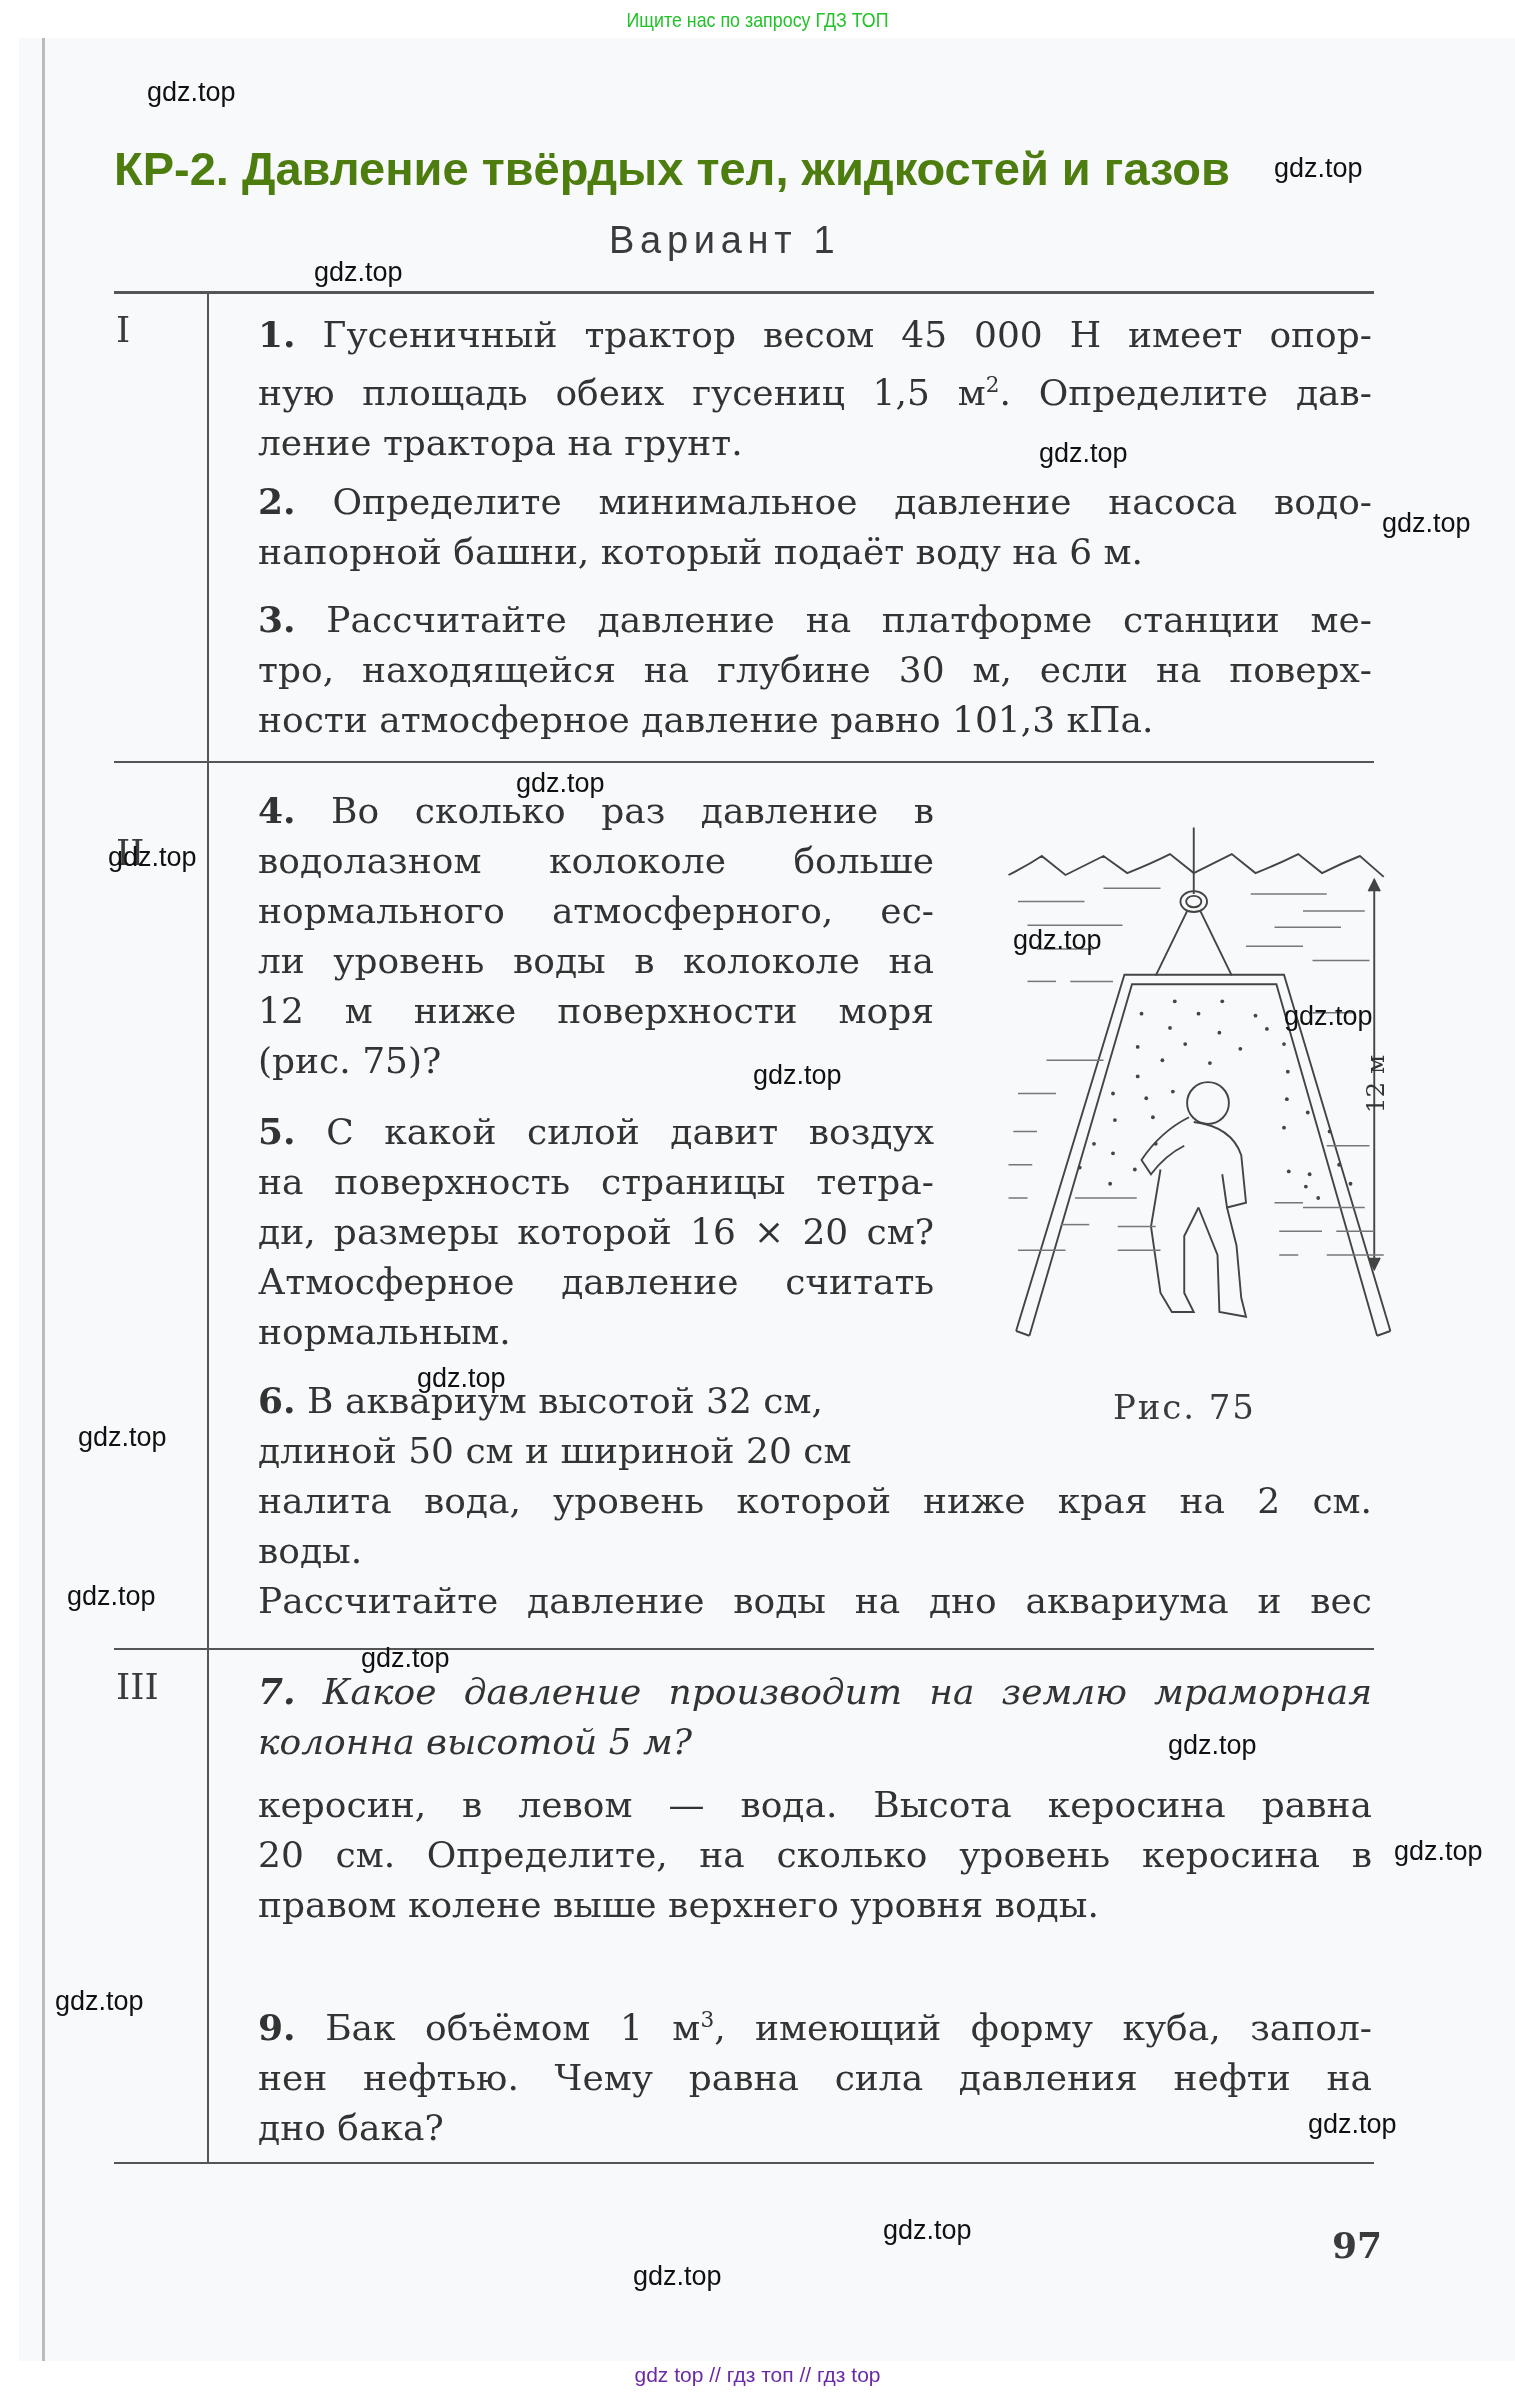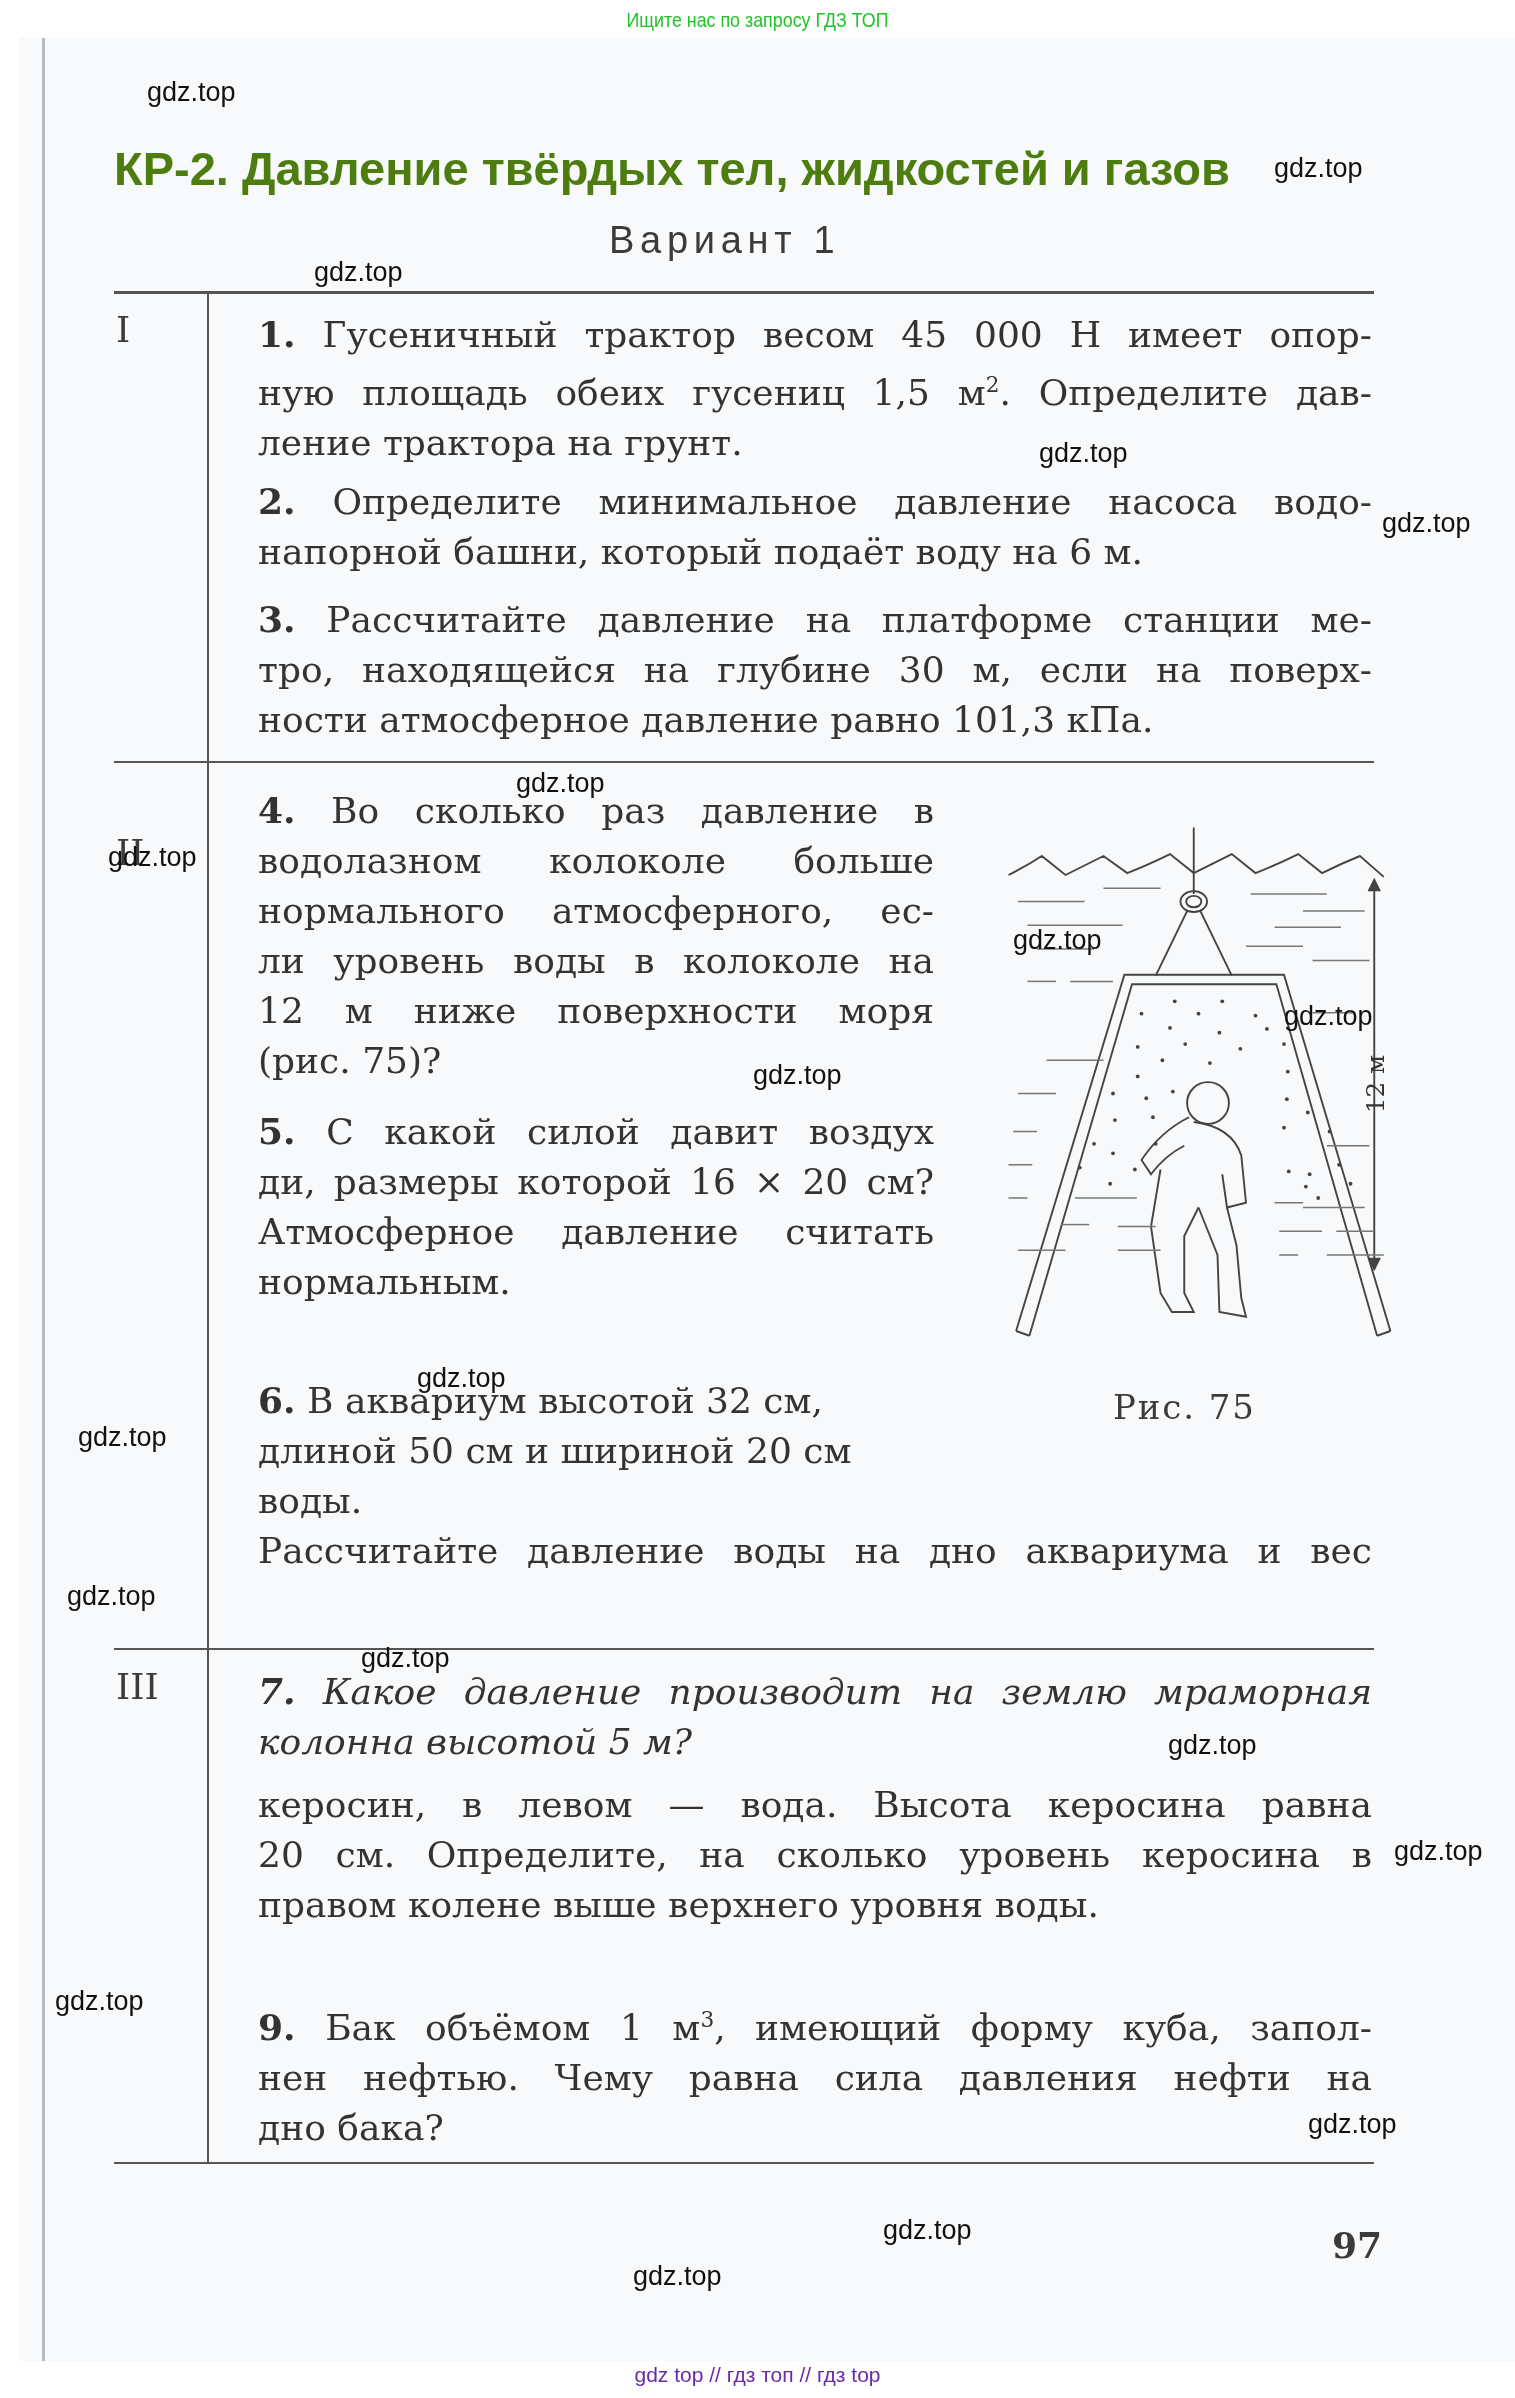--- a/index.html
+++ b/index.html
@@ -65,27 +65,29 @@
 <div class="q" style="left:242px; top:785px; width:692px;">
   <span class="line justify"><b>4.</b> <span>Во сколько раз давление в</span></span>
   <span class="line justify"><span>водолазном колоколе больше</span></span>
   <span class="line justify"><span>нормального атмосферного, ес-</span></span>
   <span class="line justify"><span>ли уровень воды в колоколе на</span></span>
   <span class="line justify"><span>12 м ниже поверхности моря</span></span>
   <span class="line"><span>(рис. 75)?</span></span>
 </div>
 <div class="q" style="left:242px; top:1106px; width:692px;">
   <span class="line justify"><b>5.</b> <span>С какой силой давит воздух</span></span>
+  <span class="line justify"><span>на поверхность страницы тетра-</span></span>
   <span class="line justify"><span>ди, размеры которой 16 × 20 см?</span></span>
   <span class="line justify"><span>Атмосферное давление считать</span></span>
   <span class="line"><span>нормальным.</span></span>
 </div>
 <div class="q" style="left:242px; top:1375px; width:1130px;">
   <span class="line" style="width:692px;"><b>6.</b> <span>В аквариум высотой 32 см,</span></span>
   <span class="line"><span>длиной 50 см и шириной 20 см</span></span>
+  <span class="line justify"><span>налита вода, уровень которой ниже края на 2 см.</span></span>
   <span class="line"><span>воды.</span></span>
   <span class="line justify"><span>Рассчитайте давление воды на дно аквариума и вес</span></span>
 </div>
 
 <svg class="figure" viewBox="0 0 440 620" xmlns="http://www.w3.org/2000/svg">
   <g stroke="#444" stroke-width="2" fill="none">
 
     <line x1="205" y1="0" x2="205" y2="70"></line>
 
     <path d="M10,50 Q30,40 45,30 L70,50 Q90,40 110,30 L135,48 Q160,38 180,28 L205,48 Q225,38 245,28 L270,48 Q295,38 315,28 L340,48 Q360,38 380,30 L405,52"></path>

